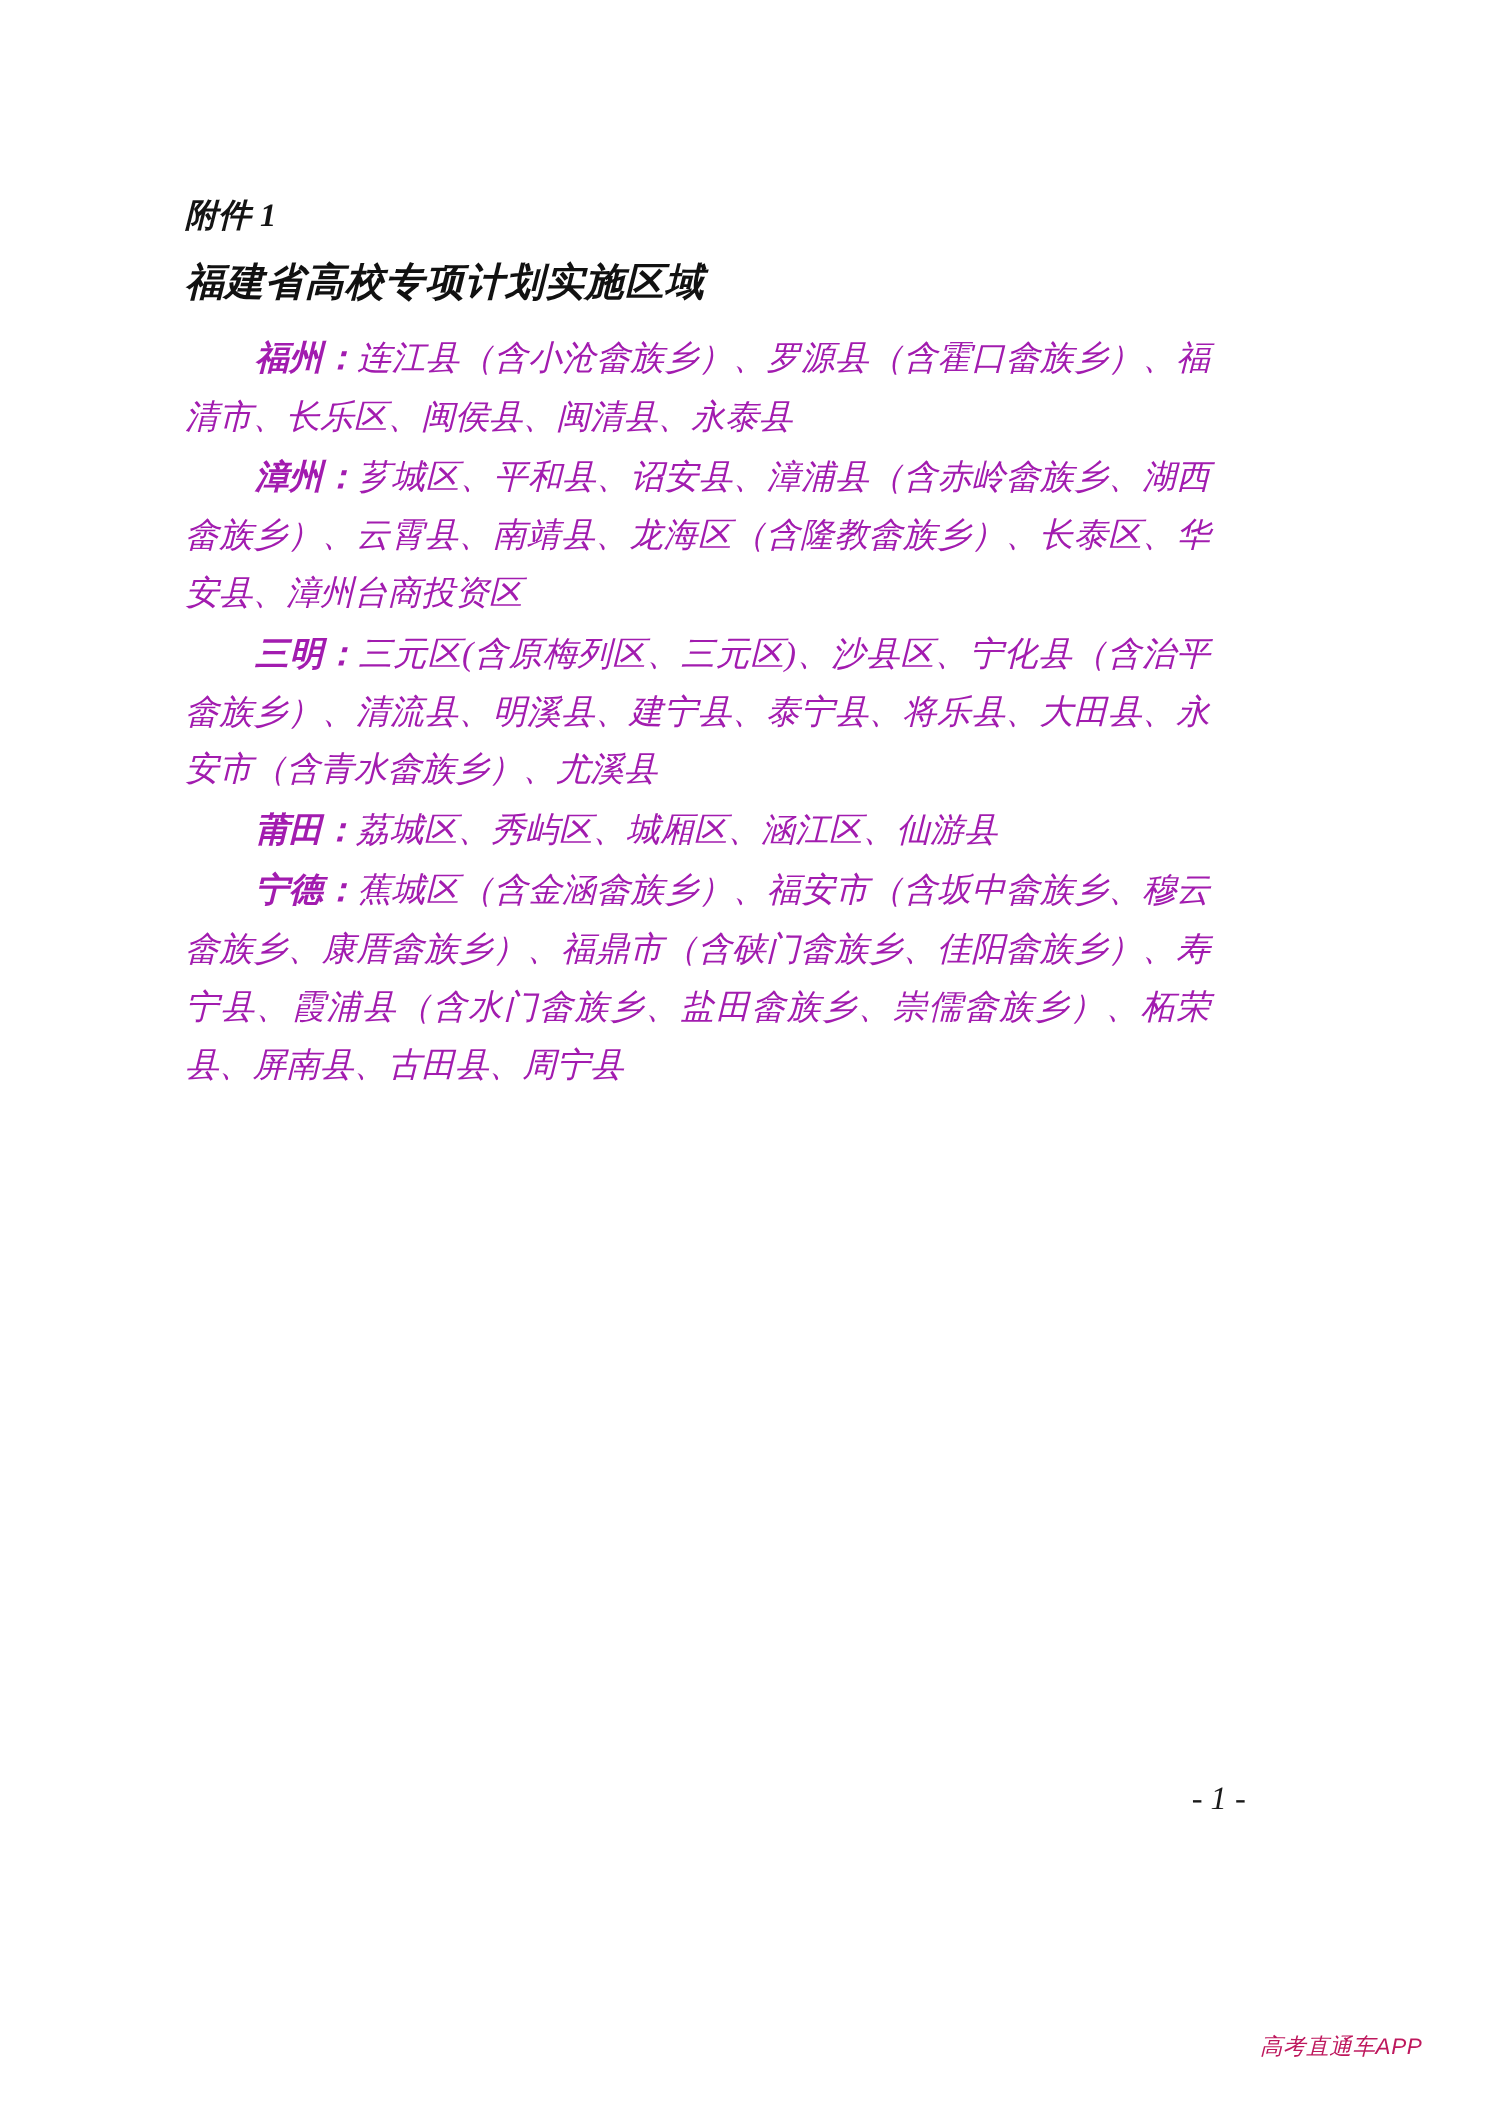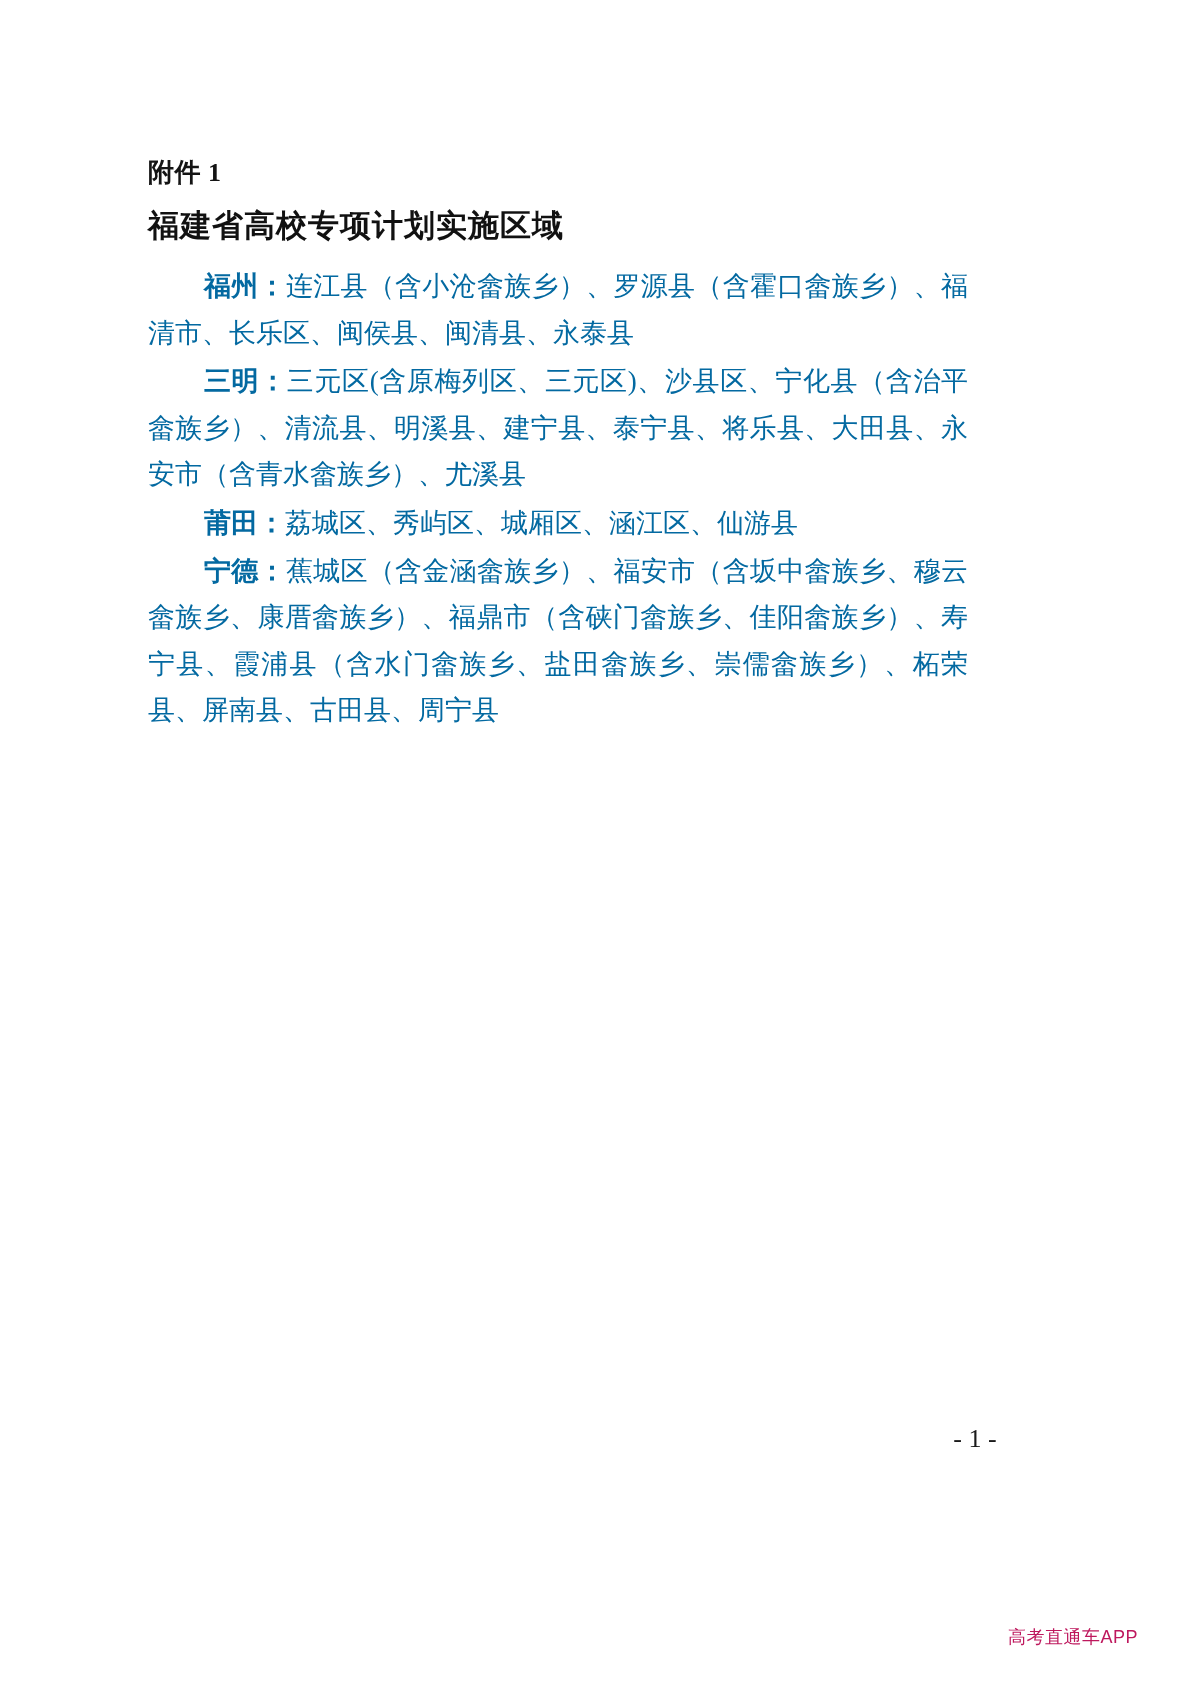--- a/index.html
+++ b/index.html
@@ -15,20 +15,21 @@
     position: relative;
     overflow: hidden;
   }
   .page {
     position: absolute;
     left: 0;
     top: 0;
     width: 1190px;
     height: 1683px;
     background: #ffffff;
+    font-style: italic;
   }
   .content {
     position: absolute;
     left: 148px;
     top: 155px;
     width: 820px;
   }
   .attach-label {
     font-size: 26px;
     font-weight: bold;
@@ -44,21 +45,21 @@
     margin: 6px 0 16px 0;
     color: #111111;
   }
   .para {
     font-size: 27px;
     line-height: 1.72;
     text-align: justify;
     text-justify: inter-ideograph;
     text-indent: 56px;
     margin: 0 0 2px 0;
-    color: #0369a1;
+    color: #a21caf;
   }
   .para .city {
     font-weight: bold;
   }
   .para .body-text {
     font-weight: normal;
   }
   .para.small-label .city {
     font-weight: bold;
     font-size: 27px;
@@ -95,20 +96,23 @@
 
     <div class="attach-label">附件 1</div>
 
     <div class="doc-title">福建省高校专项计划实施区域</div>
 
     <p class="para">
       <span class="city">福州：</span><span class="body-text">连江县（含小沧畲族乡）、罗源县（含霍口畲族乡）、福清市、长乐区、闽侯县、闽清县、永泰县</span>
     </p>
 
 
+    <p class="para">
+      <span class="city">漳州：</span><span class="body-text">芗城区、平和县、诏安县、漳浦县（含赤岭畲族乡、湖西畲族乡）、云霄县、南靖县、龙海区（含隆教畲族乡）、长泰区、华安县、漳州台商投资区</span>
+    </p>
 
 
     <p class="para">
       <span class="city">三明：</span><span class="body-text">三元区(含原梅列区、三元区)、沙县区、宁化县（含治平畲族乡）、清流县、明溪县、建宁县、泰宁县、将乐县、大田县、永安市（含青水畲族乡）、尤溪县</span>
     </p>
 
     <p class="para">
       <span class="city">莆田：</span><span class="body-text">荔城区、秀屿区、城厢区、涵江区、仙游县</span>
     </p>
 

